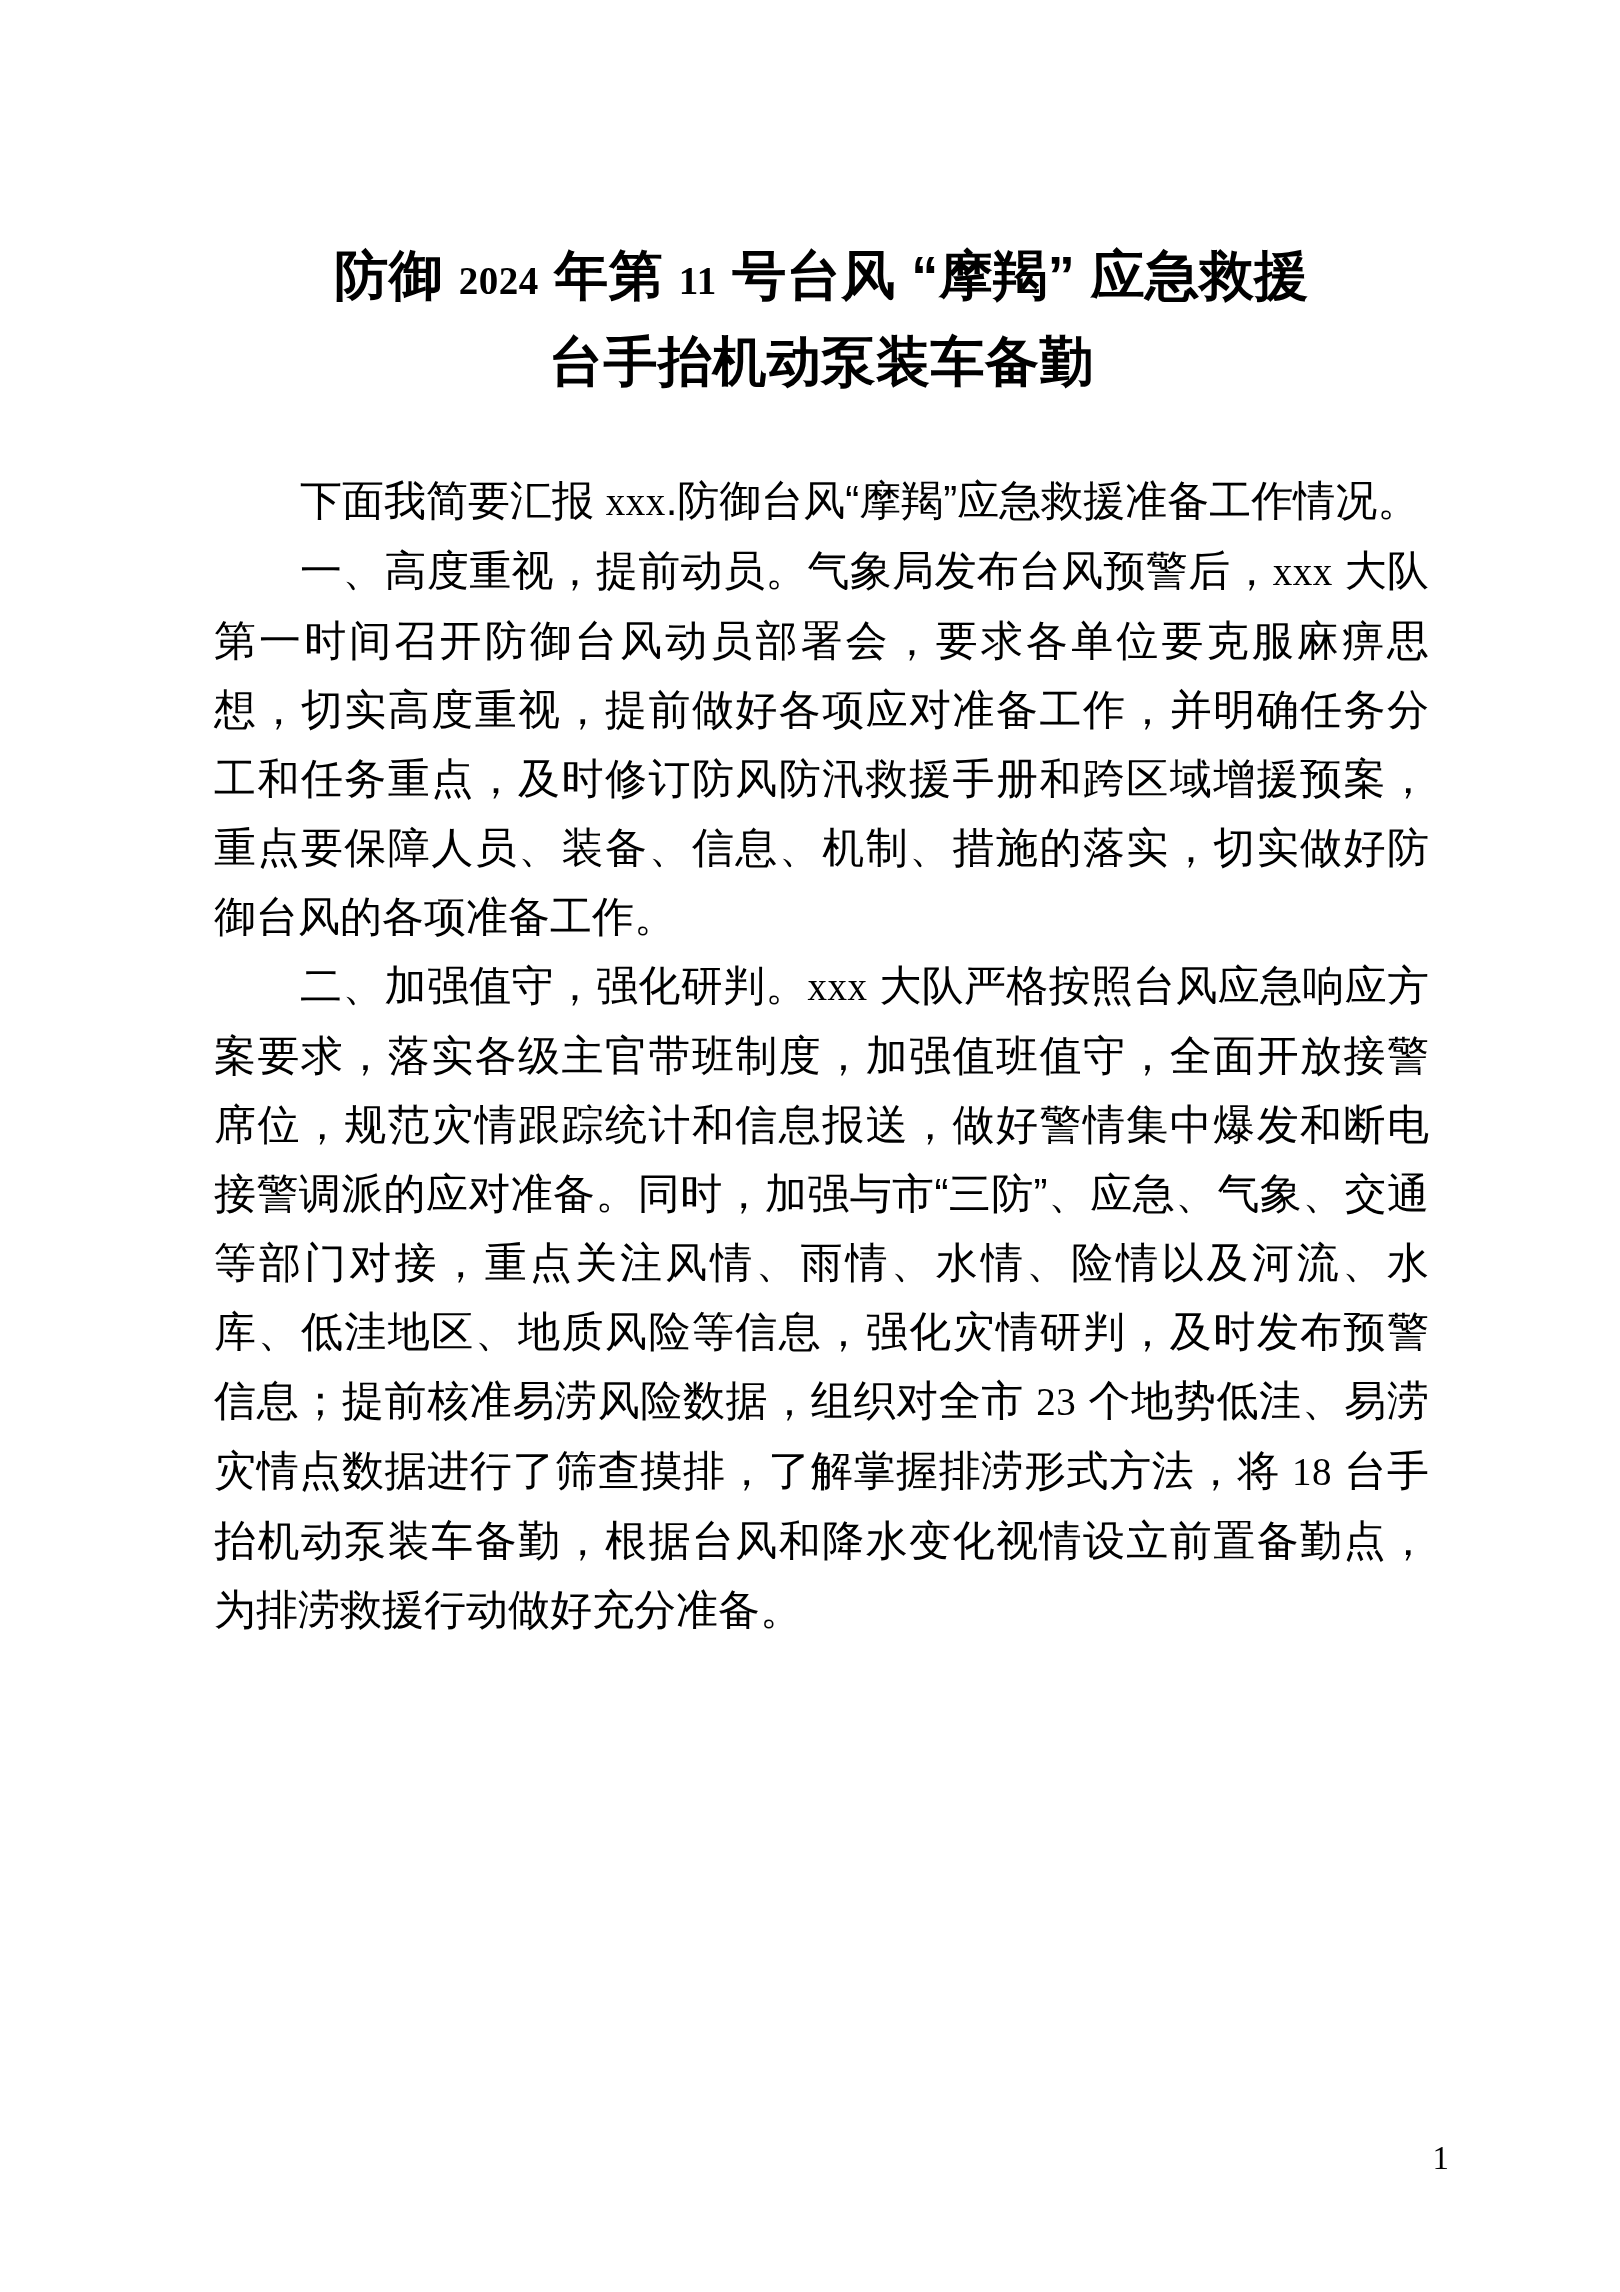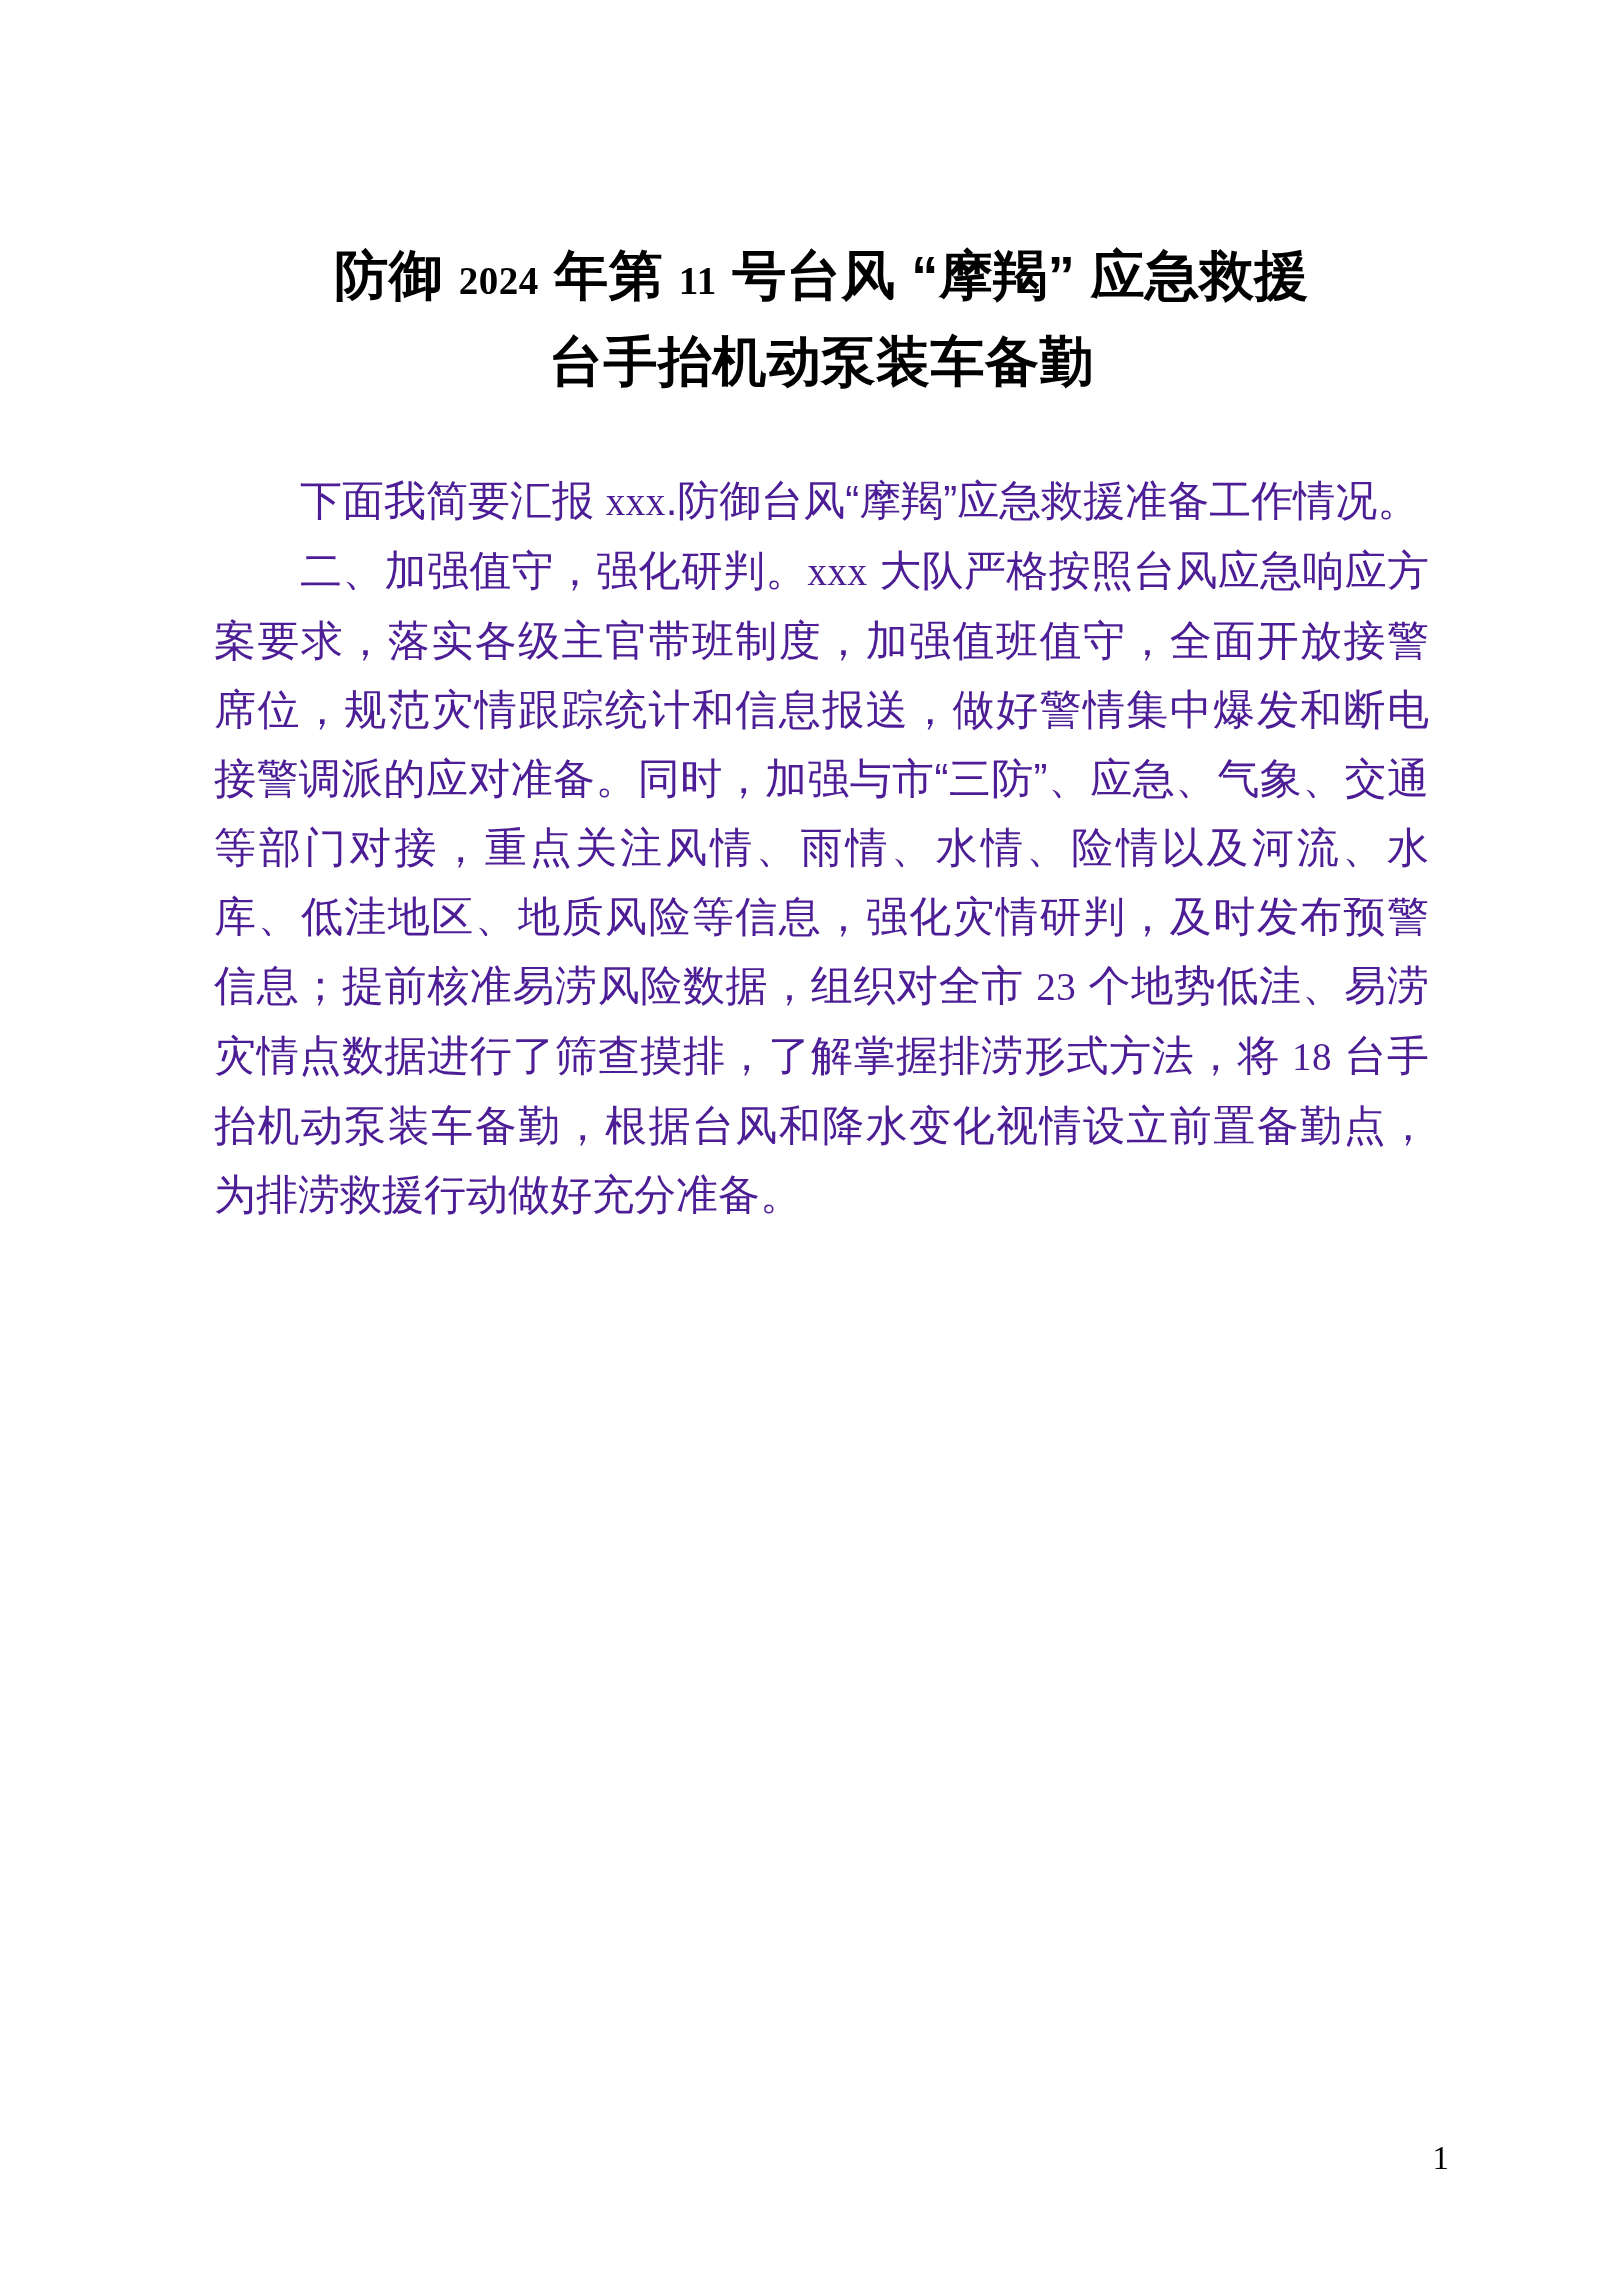--- a/index.html
+++ b/index.html
@@ -54,21 +54,21 @@
   
   .para {
     margin: 0;
     font-family: "Liberation Sans", "DejaVu Sans", sans-serif;
     font-size: 42px;
     line-height: 69px;
     text-align: justify;
     text-align-last: left;
     text-justify: inter-character;
     text-indent: 86px;
-    color: #4c1d95;
+    color: #000000;
     letter-spacing: 0px;
   }
   .para.first {
     margin-top: 65px;
   }
 
   
   .lat {
     font-family: "Liberation Serif", "DejaVu Serif", serif;
     font-size: 39px;
@@ -93,20 +93,21 @@
 
   <div class="doc-body">
 
     <h1 class="doc-title">
       <span class="tl tl-1">防御 <span class="lat">2024</span> 年第 <span class="lat">11</span> 号台风 “摩羯” 应急救援</span>
       <span class="tl tl-2">台手抬机动泵装车备勤</span>
     </h1>
 
     <p class="para first">下面我简要汇报 <span class="lat">xxx</span>.防御台风“摩羯”应急救援准备工作情况。</p>
 
+    <p class="para">一、高度重视，提前动员。气象局发布台风预警后，<span class="lat">xxx</span> 大队第一时间召开防御台风动员部署会，要求各单位要克服麻痹思想，切实高度重视，提前做好各项应对准备工作，并明确任务分工和任务重点，及时修订防风防汛救援手册和跨区域增援预案，重点要保障人员、装备、信息、机制、措施的落实，切实做好防御台风的各项准备工作。</p>
 
     <p class="para">二、加强值守，强化研判。<span class="lat">xxx</span> 大队严格按照台风应急响应方案要求，落实各级主官带班制度，加强值班值守，全面开放接警席位，规范灾情跟踪统计和信息报送，做好警情集中爆发和断电接警调派的应对准备。同时，加强与市“三防”、应急、气象、交通等部门对接，重点关注风情、雨情、水情、险情以及河流、水库、低洼地区、地质风险等信息，强化灾情研判，及时发布预警信息；提前核准易涝风险数据，组织对全市 <span class="lat">23</span> 个地势低洼、易涝灾情点数据进行了筛查摸排，了解掌握排涝形式方法，将 <span class="lat">18</span> 台手抬机动泵装车备勤，根据台风和降水变化视情设立前置备勤点，为排涝救援行动做好充分准备。</p>
 
   </div>
 
   <div class="page-number">1</div>
 
 </div>
 
 

